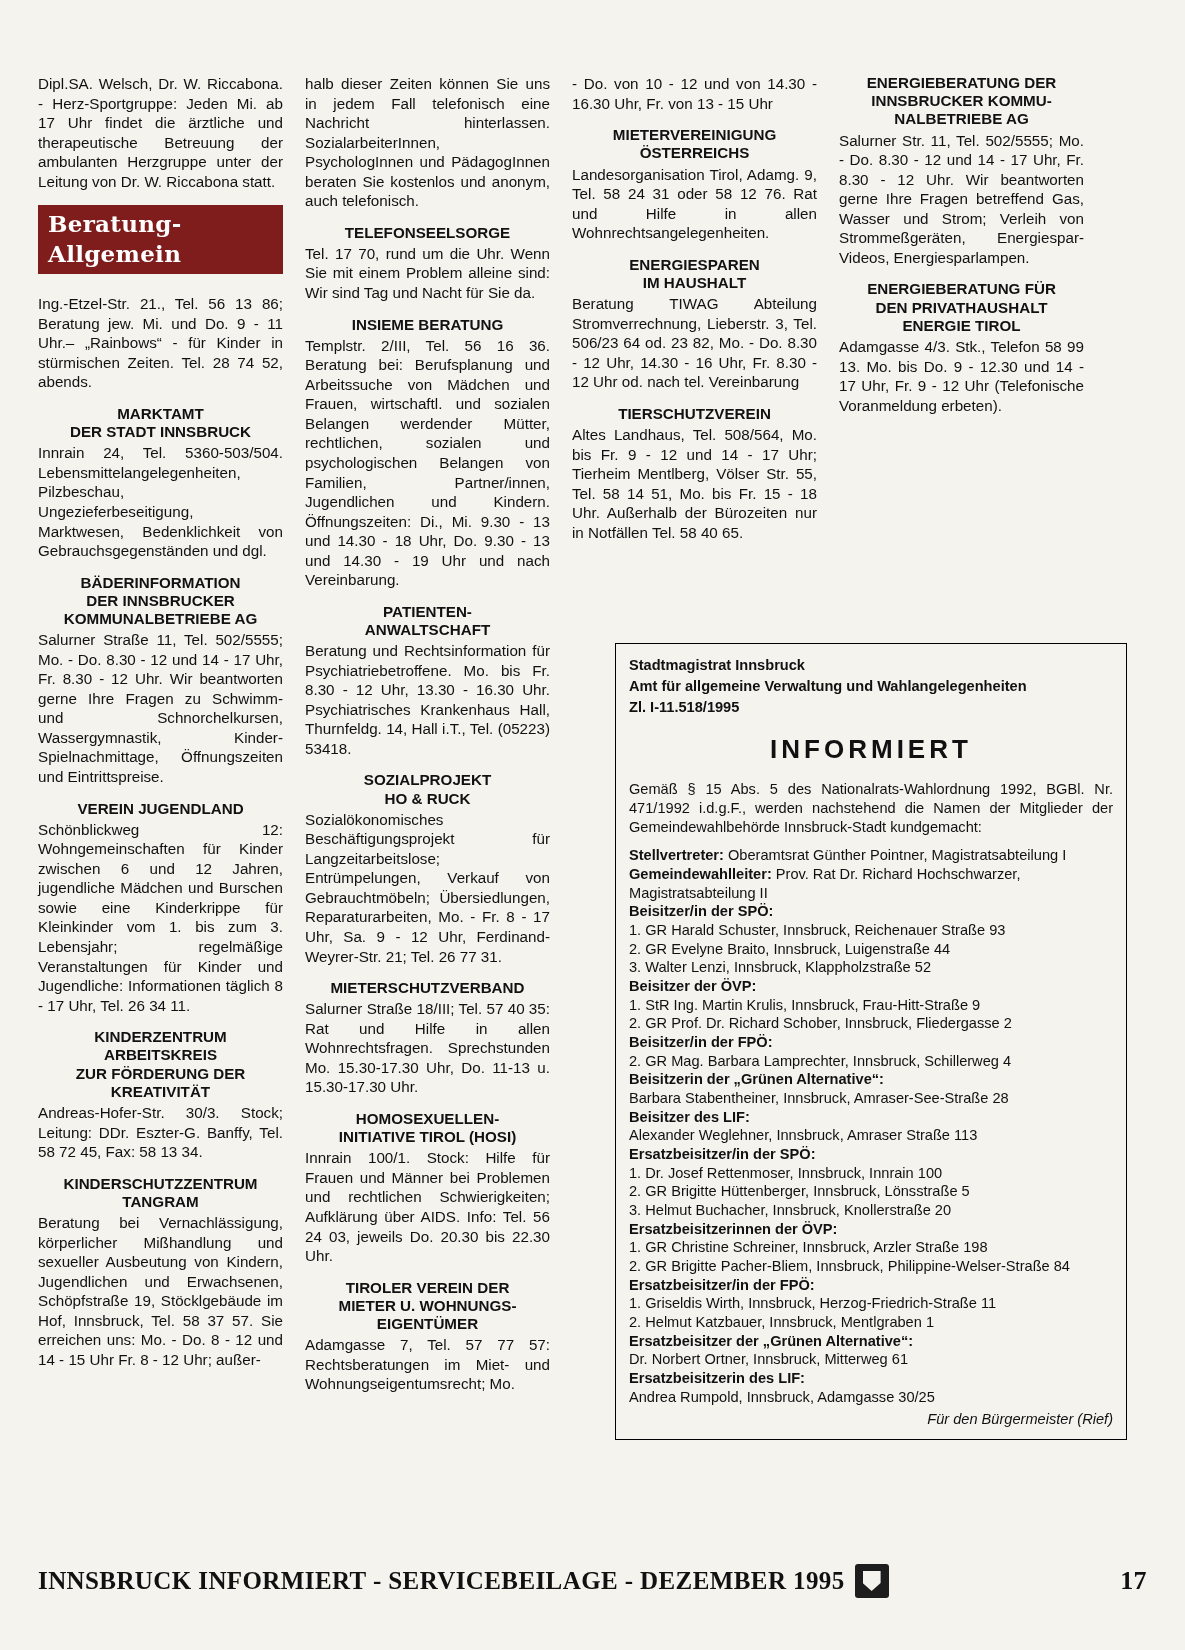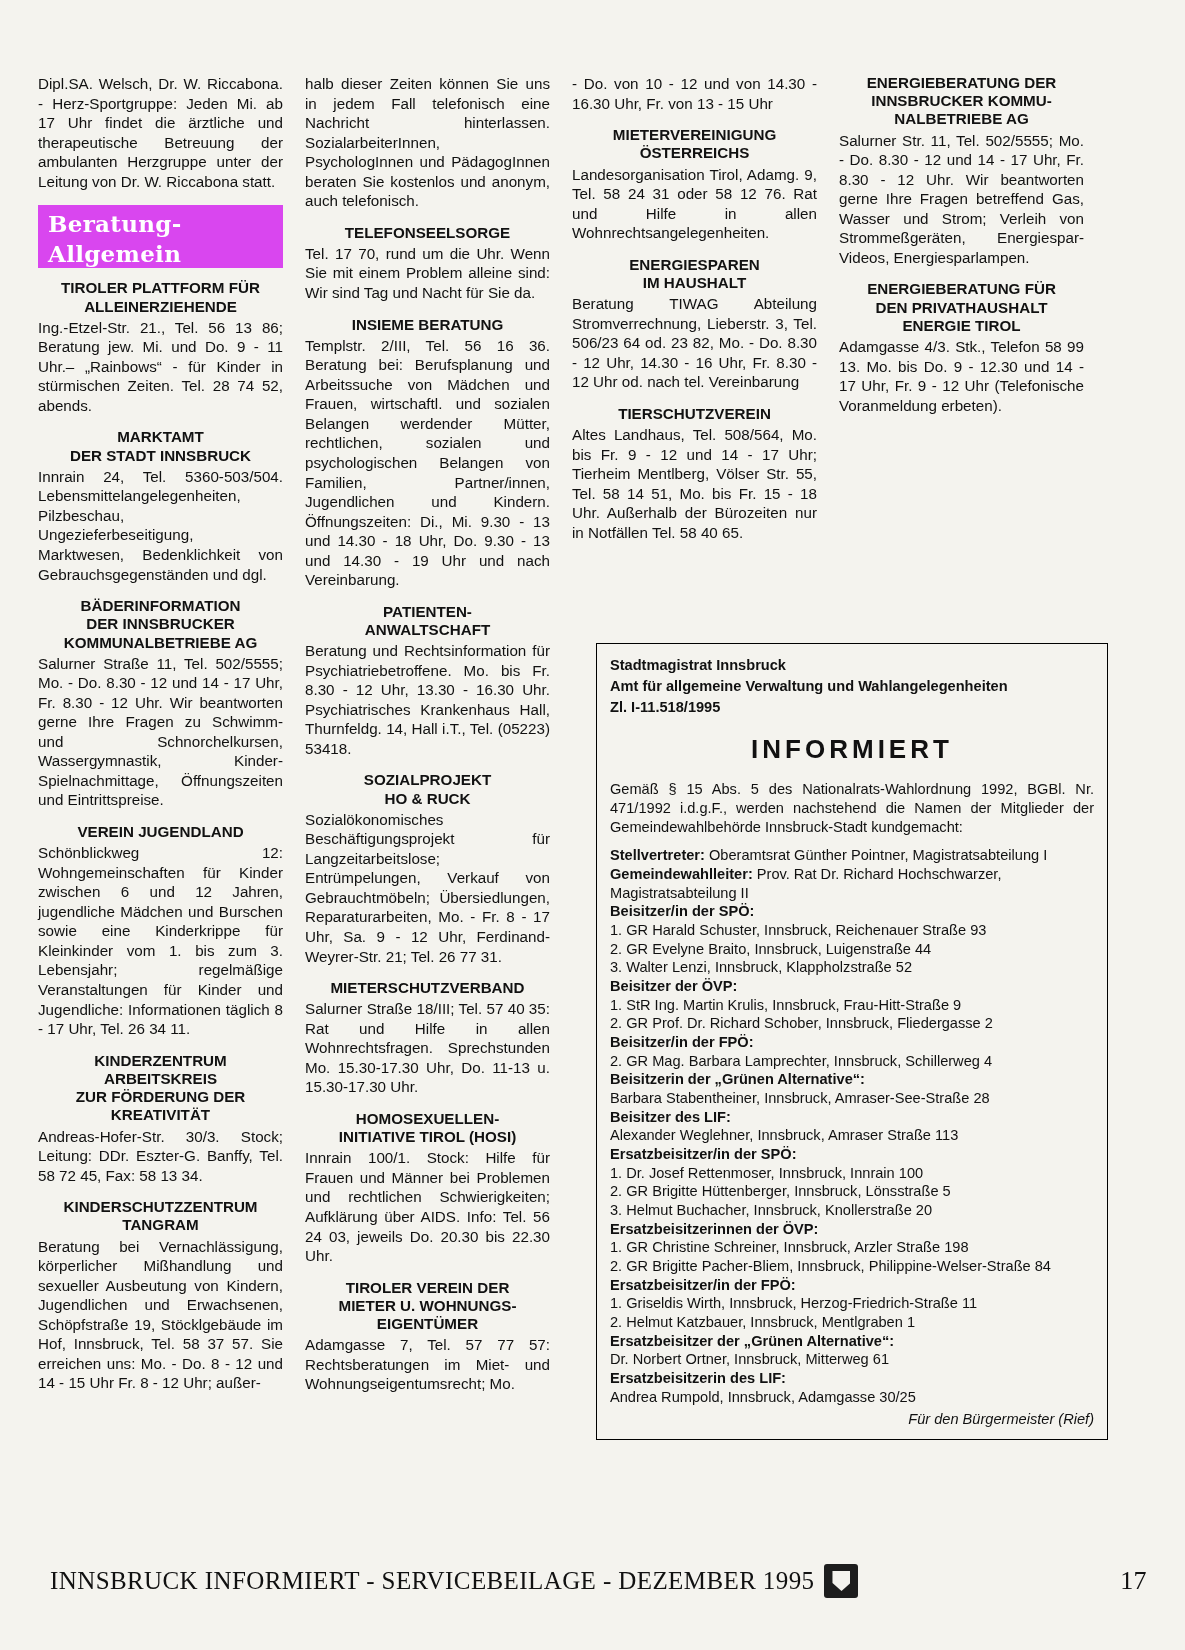--- a/index.html
+++ b/index.html
@@ -48,34 +48,34 @@
     font-weight: bold;
     text-align: center;
     line-height: 1.2;
     margin-bottom: 2px;
   }
   .body-text {
     text-align: justify;
     hyphens: auto;
   }
   .sectionbar {
-    background: #d946ef;
+    background: #7f1d1d;
     color: #ffffff;
     font-family: "DejaVu Serif", serif;
     font-weight: bold;
     font-size: 23px;
-    padding: 4px 10px 0 10px;
+    padding: 4px 10px 6px 10px;
     letter-spacing: 0.3px;
-    margin: 14px 0 11px 0;
+    margin: 14px 0 20px 0;
     width: 225px;
   }
   
   .kundbox {
     position: absolute;
-    left: 596px;
+    left: 615px;
     top: 643px;
     width: 512px;
     border: 1.5px solid #000;
     background: #f4f3ee;
     padding: 12px 13px 10px 13px;
     font-size: 14.6px;
     line-height: 1.28;
     box-sizing: border-box;
   }
   .kundbox .org { font-weight: bold; line-height: 1.3; margin-bottom: 2px;}
@@ -87,29 +87,30 @@
     margin: 16px 0 14px 0;
   }
   .kundintro { text-align: justify; margin-bottom: 10px; }
   .kundlist { }
   .kundlist .role { font-weight: bold; }
   .kundlist .entry { }
   .signoff { text-align: right; margin-top: 4px; font-style: italic; }
   
   .footer {
     position: absolute;
-    left: 50px;
+    left: 38px;
     right: 38px;
     bottom: 52px;
     display: flex;
     align-items: center;
     justify-content: space-between;
     font-family: "Liberation Serif", serif;
     font-size: 25px;
     letter-spacing: 0.4px;
+    font-weight: bold;
   }
   .footer .ftitle { white-space: nowrap; }
   .footer .fnum { font-size: 26px; }
   .crest {
     width: 34px; height: 34px;
     margin-left: 10px;
     background: #1d1d1d;
     border-radius: 3px;
     position: relative;
     display: inline-block;
@@ -131,21 +132,20 @@
   <div class="columns">
 
     <div class="col c1">
       <div class="block">
         <div class="body-text">Dipl.SA. Welsch, Dr. W. Riccabona. - Herz-Sportgruppe: Jeden Mi. ab 17 Uhr findet die ärztliche und therapeutische Betreuung der ambulanten Herzgruppe unter der Leitung von Dr. W. Riccabona statt.</div>
       </div>
 
       <div class="sectionbar">Beratung-Allgemein</div>
 
       <div class="block">
-        <div class="head" style="white-space:pre-line">TIROLER PLATTFORM FÜR ALLEINERZIEHENDE</div>
         <div class="body-text">Ing.-Etzel-Str. 21., Tel. 56 13 86; Beratung jew. Mi. und Do. 9 - 11 Uhr.– „Rainbows“ - für Kinder in stürmischen Zeiten. Tel. 28 74 52, abends.</div>
       </div>
 
       <div class="block">
         <div class="head" style="white-space:pre-line">MARKTAMT
 DER STADT INNSBRUCK</div>
         <div class="body-text">Innrain 24, Tel. 5360-503/504. Lebensmittelangelegenheiten, Pilzbeschau, Ungezieferbeseitigung, Marktwesen, Bedenklichkeit von Gebrauchsgegenständen und dgl.</div>
       </div>
 
       <div class="block">

